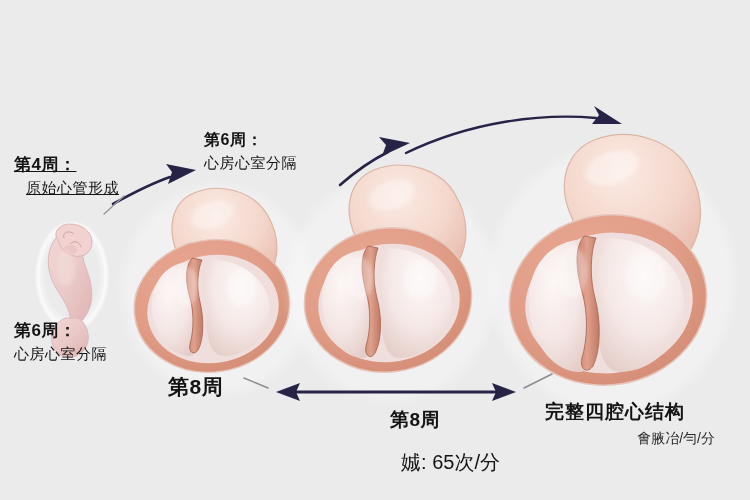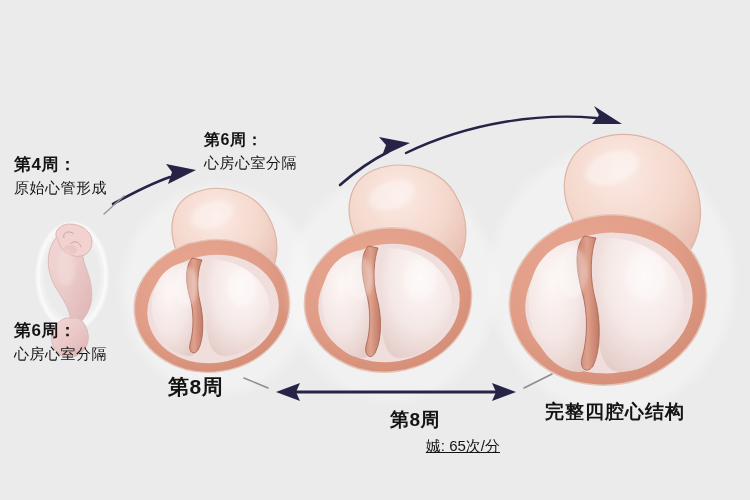--- a/index.html
+++ b/index.html
@@ -10,37 +10,37 @@
     overflow:hidden;
     position:relative;
     color:#1a1a1a;
   }
   #stage{position:absolute;inset:0;width:750px;height:500px;}
 
   .lbl{position:absolute;line-height:1.28;color:#141414;letter-spacing:.5px;}
   .lbl .t1{font-weight:bold;display:block;white-space:nowrap;}
   .lbl .t2{display:block;white-space:nowrap;text-align:right;}
 
-  .l-w4{left:14px;top:154px;}
+  .l-w4{left:14px;top:154px;text-decoration:underline;}
   .l-w4 .t1{font-size:17px;}
-  .l-w4 .t2{font-size:15px;margin-top:2px;}
+  .l-w4 .t2{font-size:15px;margin-top:2px;margin-left:12px;}
 
   .l-w6a{left:14px;top:320px;}
   .l-w6a .t1{font-size:17px;}
   .l-w6a .t2{font-size:15px;margin-top:2px;}
 
   .l-w6b{left:204px;top:130px;}
   .l-w6b .t1{font-size:16px;}
   .l-w6b .t2{font-size:15px;margin-top:3px;}
 
   .l-w8left{left:168px;top:374px;font-size:21px;font-weight:bold;}
 
   .l-w8c{left:330px;top:408px;width:170px;text-align:center;}
   .l-w8c .t1{font-size:19px;font-weight:bold;}
-  .l-w8c .t2{font-size:15px;margin-top:4px;letter-spacing:0px;text-decoration:underline;}
+  .l-w8c .t2{font-size:20px;margin-top:18px;letter-spacing:0px;}
 
   .l-full{left:515px;top:400px;width:200px;text-align:center;}
   .l-full .t1{font-size:19px;font-weight:bold;letter-spacing:1px;}
   .l-full .t2{font-size:14px;margin-top:6px;color:#2a2a2a;
      filter:blur(.35px);letter-spacing:0px;}
 
   svg.layer{position:absolute;left:0;top:0;width:750px;height:500px;pointer-events:none;}
 </style>
 </head>
 <body>
@@ -218,15 +218,16 @@
 
   <div class="lbl l-w8left">第8周</div>
 
   <div class="lbl l-w8c">
     <span class="t1">第8周</span>
     <span class="t2">娍: 65次/分</span>
   </div>
 
   <div class="lbl l-full">
     <span class="t1">完整四腔心结构</span>
+    <span class="t2">㑹腋冶/勻/分</span>
   </div>
 
 </div>
 
 </body></html>

